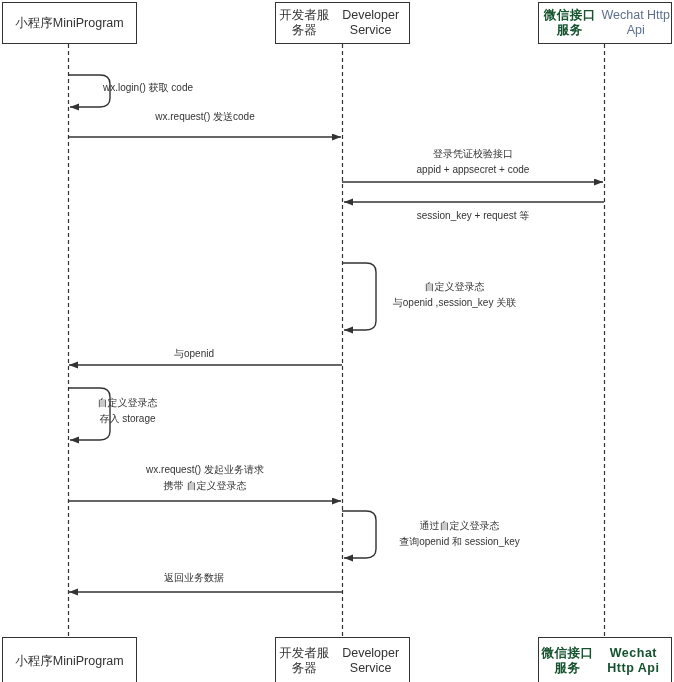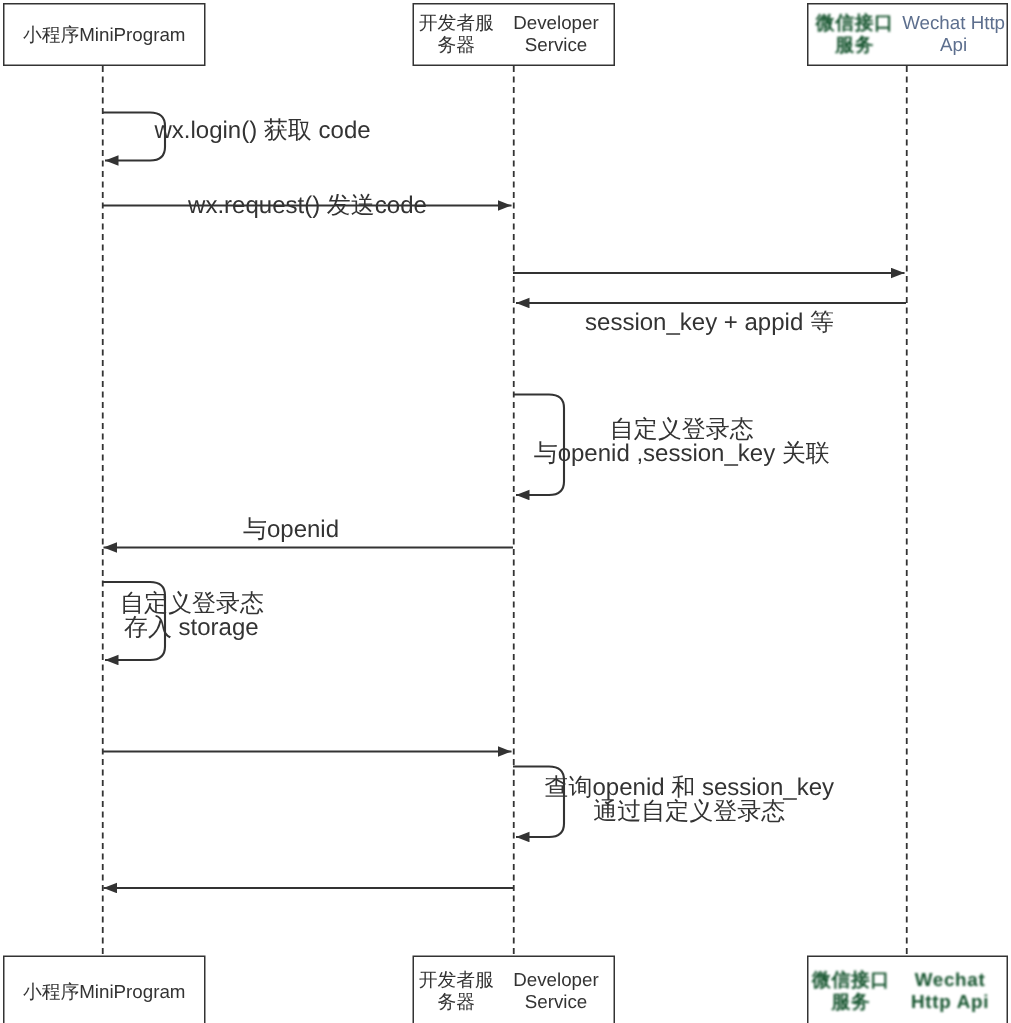--- a/index.html
+++ b/index.html
@@ -18,21 +18,21 @@
     background:#ffffff;
     border:1.5px solid #333333;
     display:flex;
     align-items:center;justify-content:center;
     font-size:12.5px;line-height:15px;
     text-align:center;
     z-index:2;
   }
   .msg{
     position:absolute;
-    font-size:16px;line-height:16px;
+    font-size:10px;line-height:16px;
     text-align:center;
     white-space:nowrap;
     z-index:1;
   }
   .msg.left{text-align:left;}
   .wx-ink{color:#5d6f8e;}
   .wx-blur{color:#14532d;filter:blur(0.7px);font-weight:bold;letter-spacing:0.5px;}
 </style>
 </head>
 <body>
@@ -92,37 +92,46 @@
     <div>开发者服务器</div>
     <div>Developer Service</div>
   </div>
   <div class="actor" style="left:538px;top:637px;width:134px;height:48px">
     <div class="wx-blur">微信接口服务</div>
     <div class="wx-blur">Wechat Http Api</div>
   </div>
 
   <div class="msg left" style="left:103px;top:80px">wx.login() 获取 code</div>
 
-  <div class="msg" style="left:68px;top:130px;width:274px">wx.request() 发送code</div>
+  <div class="msg" style="left:68px;top:109px;width:274px">wx.request() 发送code</div>
 
+  <div class="msg" style="left:342px;top:146px;width:262px">
+    <div>登录凭证校验接口</div>
+    <div>appid + appsecret + code</div>
+  </div>
 
-  <div class="msg" style="left:342px;top:208px;width:262px">session_key + appid 等</div>
+  <div class="msg" style="left:342px;top:208px;width:262px">session_key + request 等</div>
 
   <div class="msg" style="left:352px;top:279px;width:205px">
     <div>自定义登录态</div>
     <div>与openid ,session_key 关联</div>
   </div>
 
   <div class="msg" style="left:68px;top:346px;width:252px">与openid</div>
 
   <div class="msg" style="left:80px;top:395px;width:95px">
     <div>自定义登录态</div>
     <div>存入 storage</div>
   </div>
 
+  <div class="msg" style="left:68px;top:462px;width:274px">
+    <div>wx.request() 发起业务请求</div>
+    <div>携带 自定义登录态</div>
+  </div>
 
   <div class="msg" style="left:352px;top:518px;width:215px">
+    <div>通过自定义登录态</div>
     <div>查询openid 和 session_key</div>
-    <div>通过自定义登录态</div>
   </div>
 
+  <div class="msg" style="left:68px;top:570px;width:252px">返回业务数据</div>
 
 </div>
 
 </body></html>

